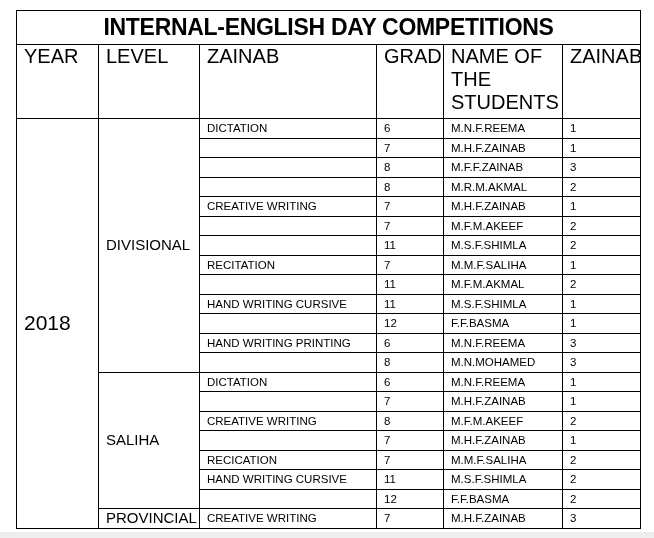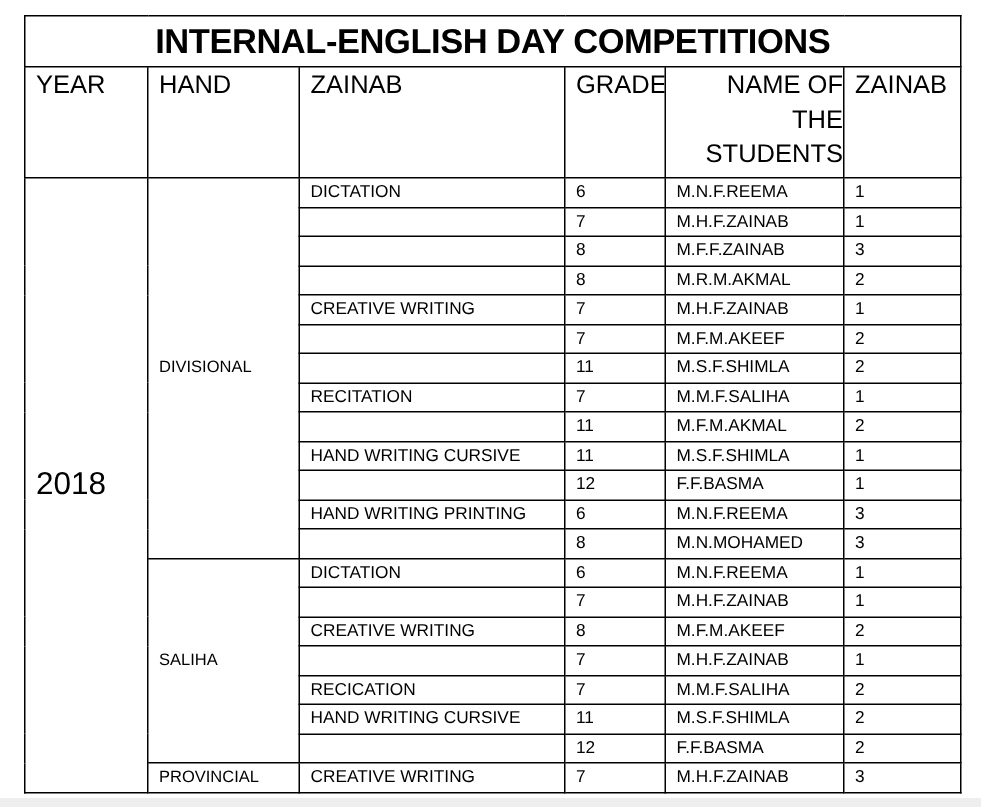--- a/index.html
+++ b/index.html
@@ -14,47 +14,47 @@
   }
   table.comp td, table.comp th {
     border: 1px solid #000; padding: 0 0 0 7px; vertical-align: top;
     font-weight: normal; text-align: left; overflow: hidden; white-space: nowrap;
   }
   .title-cell {
     height: 33px; text-align: center !important; padding: 0 !important;
     font-size: 23px; font-weight: bold !important; vertical-align: middle !important;
     letter-spacing: -0.3px;
   }
-  .hdr th { font-size: 17px; height: 73px; line-height: 23px; padding-top: 1px; }
-  .hdr th.name { white-space: normal; text-align: right; }
+  .hdr th { font-size: 20px; height: 73px; line-height: 23px; padding-top: 1px; }
+  .hdr th.name { white-space: normal; }
   .row td { height: 18.5px; font-size: 11.5px; line-height: 18px; }
   td.event { font-weight: bold; }
   td.year { vertical-align: middle !important; font-size: 21px; }
-  td.level { vertical-align: middle !important; font-size: 11px; }
+  td.level { vertical-align: middle !important; font-size: 15px; }
   td.level.prov { vertical-align: top !important; margin-left: 11px; }
 </style>
 </head>
 <body>
 
 <table class="comp">
   <colgroup>
     <col style="width:82px">
     <col style="width:101px">
     <col style="width:177px">
     <col style="width:67px">
     <col style="width:119px">
     <col style="width:78px">
   </colgroup>
   <tbody>
       <tr>
     <th colspan="6" class="title-cell">INTERNAL-ENGLISH DAY COMPETITIONS</th>
   </tr>
   <tr class="hdr">
     <th>YEAR</th>
-    <th>HAND</th>
+    <th>LEVEL</th>
     <th>ZAINAB</th>
     <th>GRADE</th>
     <th class="name">NAME OF THE STUDENTS</th>
     <th>ZAINAB</th>
   </tr>
   </tbody>
     <tbody id="body-rows">
       <tr class="row">
         <td class="year" rowspan="21">2018</td>
         <td class="level " rowspan="13">DIVISIONAL</td>

